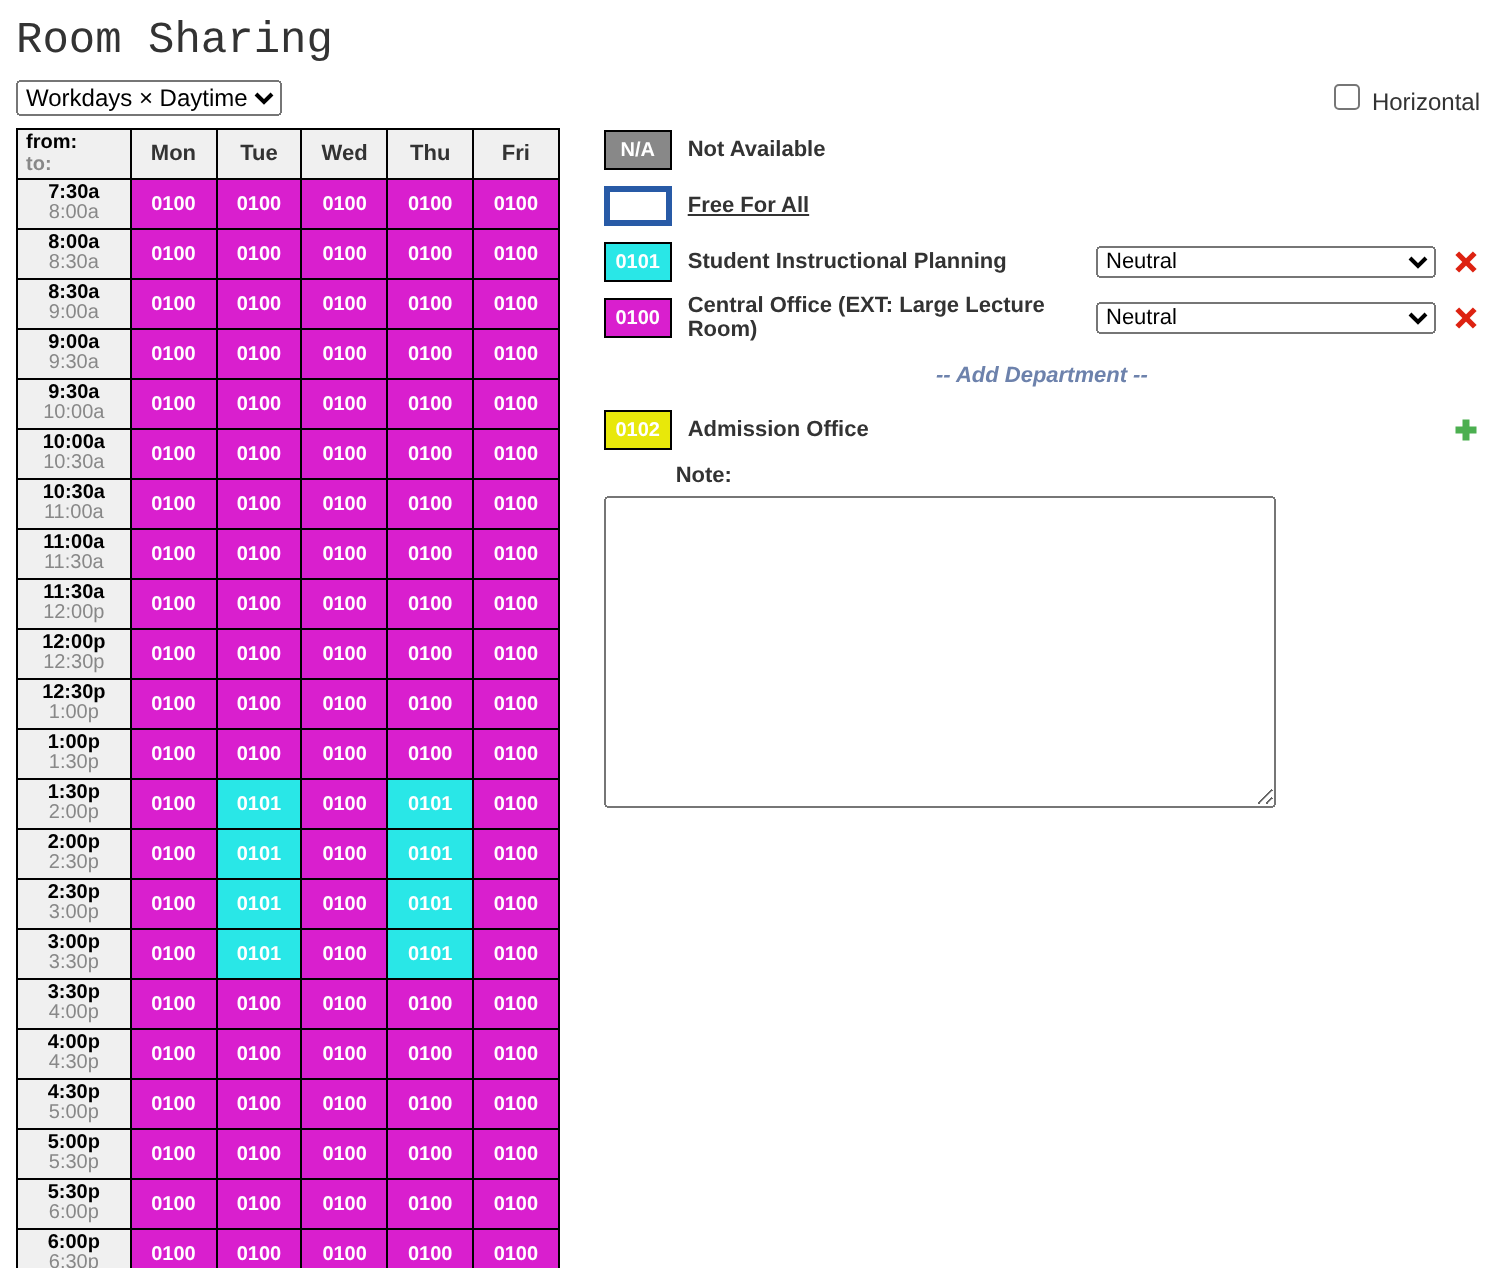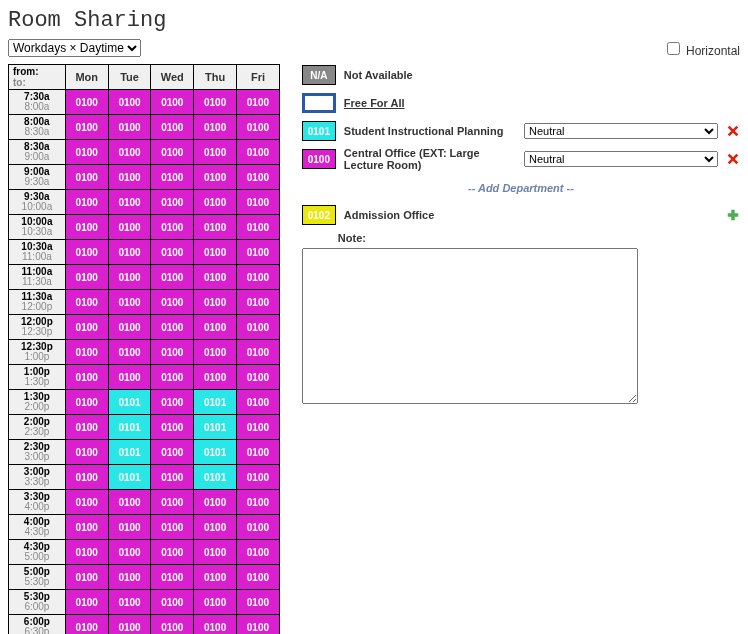--- a/index.html
+++ b/index.html
@@ -12,21 +12,21 @@
   h2.page-title {
     font-family: Liberation Mono, monospace;
     font-size: 22px;
     font-weight: normal;
     margin: 0 0 6px 0;
     color: #333;
   }
   .toolbar {
     display: flex;
     justify-content: space-between;
-    align-items: flex-start;
+    align-items: center;
     margin-bottom: 6px;
   }
   select.mode-select {
     font-size: 12px;
   }
   .horiz-label {
     font-size: 12px;
     font-weight: normal;
   }
   .main-wrap {
@@ -97,21 +97,21 @@
     font-size: 10px; font-weight: bold; color:#fff;
     flex-shrink: 0;
   }
   .swatch.free { background:#fff; border:3px solid #285aa6; width:28px; height:14px;}
   .swatch.na   { background:#888; }
   .swatch.c0100 { background:#d91fce; }
   .swatch.c0101 { background:#29e7e7; }
   .swatch.c0102 { background:#e8e80a; }
   .legend-label { font-weight:bold; font-size:11px; flex:1; }
   .legend-label a { color:#333; }
-  .pref-select { font-size:11px; width:194px; }
+  .pref-select { font-size:11px; width:170px; }
   .icon { width:14px; height:14px; display:inline-block; cursor:pointer;}
   .add-dept {
     text-align:center;
     font-style: italic;
     font-weight: bold;
     color: #6d82ac;
     margin: 12px 0 10px 0;
   }
   .note-label { font-weight:bold; margin-top:4px;padding-left:36px; }
   textarea.note-area {

